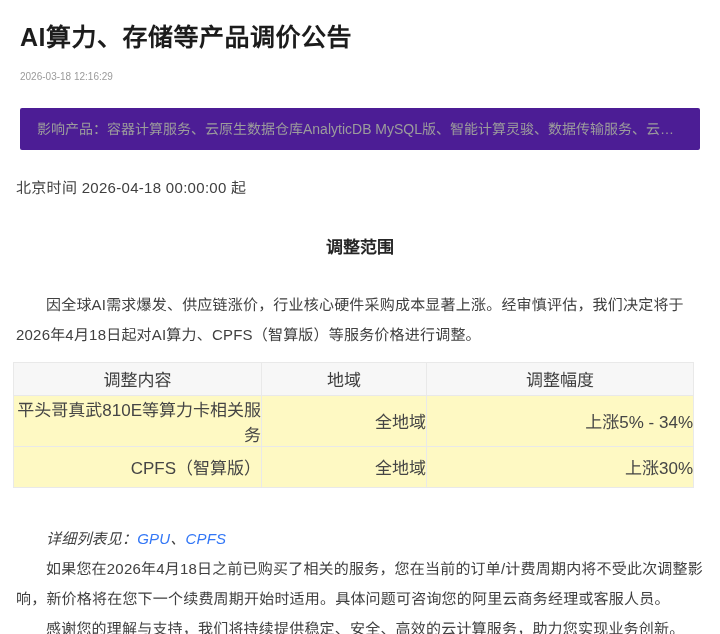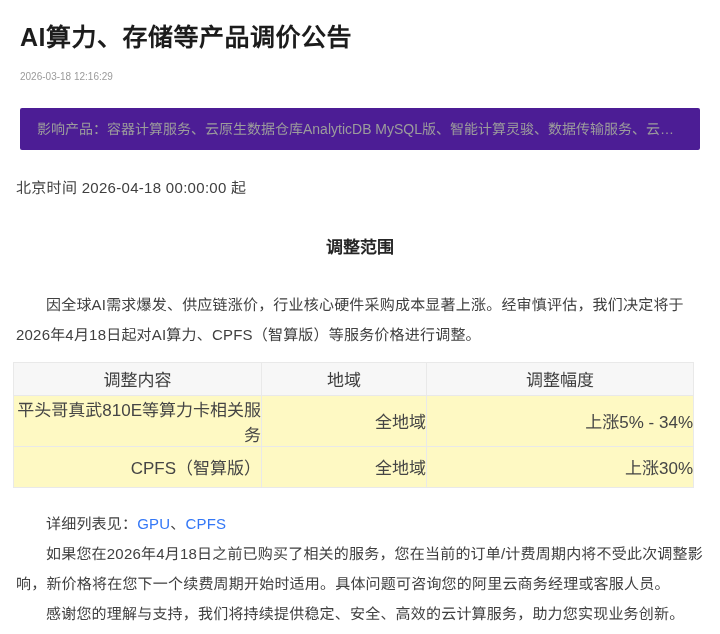--- a/index.html
+++ b/index.html
@@ -83,21 +83,21 @@
     height: 33px;
   }
   table.price-table td {
     height: 41px;
     background: #fef9c3;
     text-align: right;
   }
   col.c1 { width: 248px; }
   col.c2 { width: 165px; }
   col.c3 { width: 267px; }
-  .detail-line { margin-top: 21px; }
+  .detail-line { margin-top: 36px; font-style: italic; }
   a.doc-link {
     color: #3377f6;
     text-decoration: none;
     cursor: pointer;
   }
   .link-sep { color: #404040; }
 </style>
 </head>
 <body>
 

